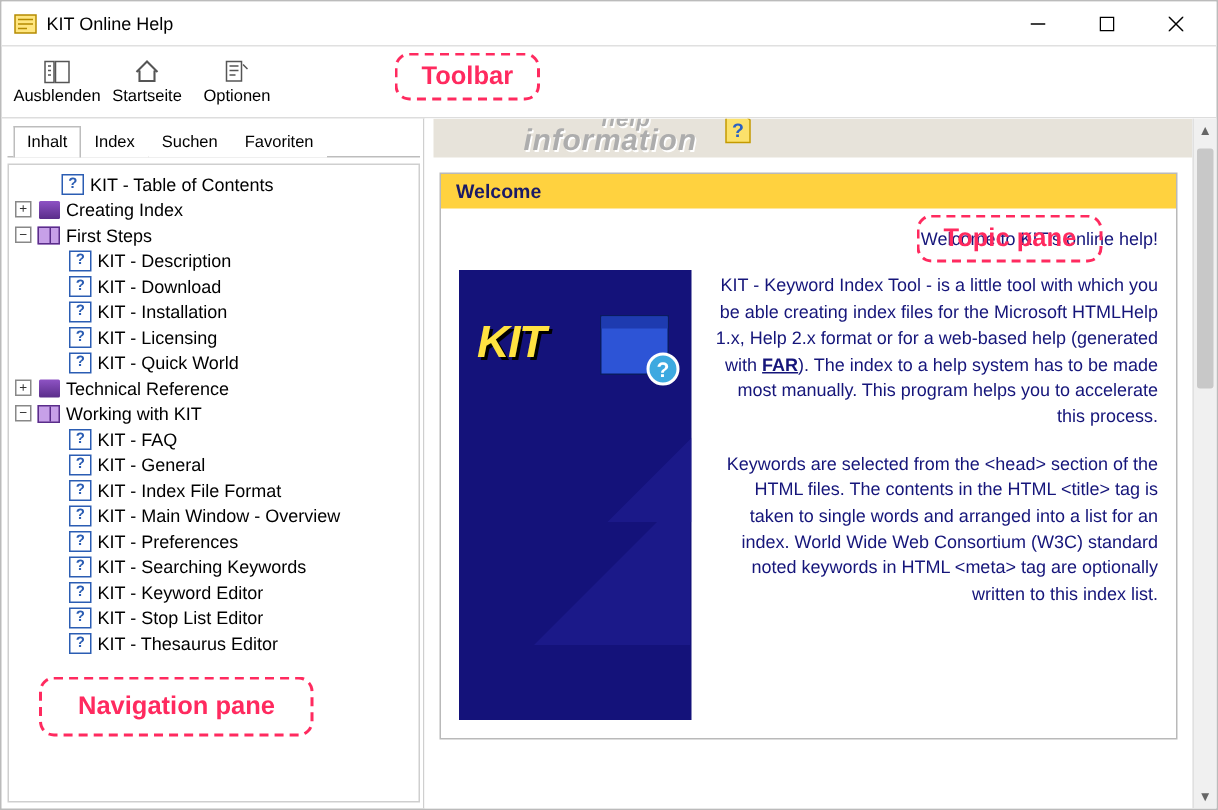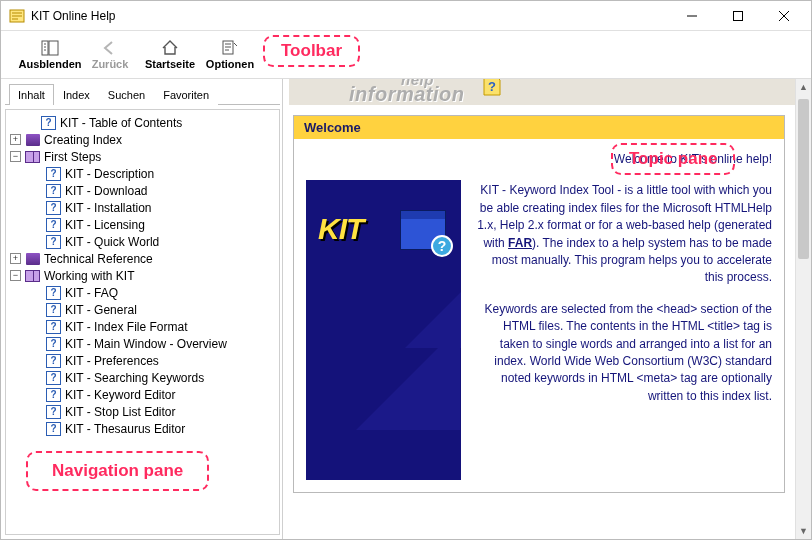--- a/index.html
+++ b/index.html
@@ -38,24 +38,23 @@
     font-size: 12px;
     color: #000;
     cursor: default;
   }
   .win-btn svg { display:block; }
   
   .toolbar {
     height: 48px;
     display: flex;
     align-items: flex-start;
-    padding: 2px 20px;
+    padding: 2px 8px;
     gap: 2px;
     border-bottom: 1px solid #ddd;
-    font-weight: bold;
   }
   .tool-btn {
     display: flex; flex-direction: column; align-items: center; justify-content: center;
     width: 58px; height: 42px;
     border: 1px solid transparent;
     font-size: 11px; color: #000;
   }
   .tool-btn.disabled { color: #9a9a9a; }
   .tool-btn .ticon { width: 18px; height: 18px; margin-bottom: 1px; }
   
@@ -312,28 +311,20 @@
 <div class="toolbar">
   <div class="tool-btn">
     <span class="ticon">
       <svg viewBox="0 0 18 18">
           <rect x="1" y="2" width="6" height="14" fill="none" stroke="#555"></rect>
           <rect x="8" y="2" width="9" height="14" fill="none" stroke="#555"></rect>
           <path d="M3 5h2M3 8h2M3 11h2" stroke="#555"></path>
         </svg>
     </span>
     <span>Ausblenden</span>
-  </div>
-  <div class="tool-btn disabled">
-    <span class="ticon">
-      <svg viewBox="0 0 18 18">
-          <path d="M11 3 L4 9 L11 15" fill="none" stroke="#b5b5b5" stroke-width="2"></path>
-        </svg>
-    </span>
-    <span>Zurück</span>
   </div>
   <div class="tool-btn">
     <span class="ticon">
       <svg viewBox="0 0 18 18">
           <path d="M2 9 L9 2 L16 9 M4 8v7h10V8" fill="none" stroke="#555" stroke-width="1.4"></path>
         </svg>
     </span>
     <span>Startseite</span>
   </div>
   <div class="tool-btn">

